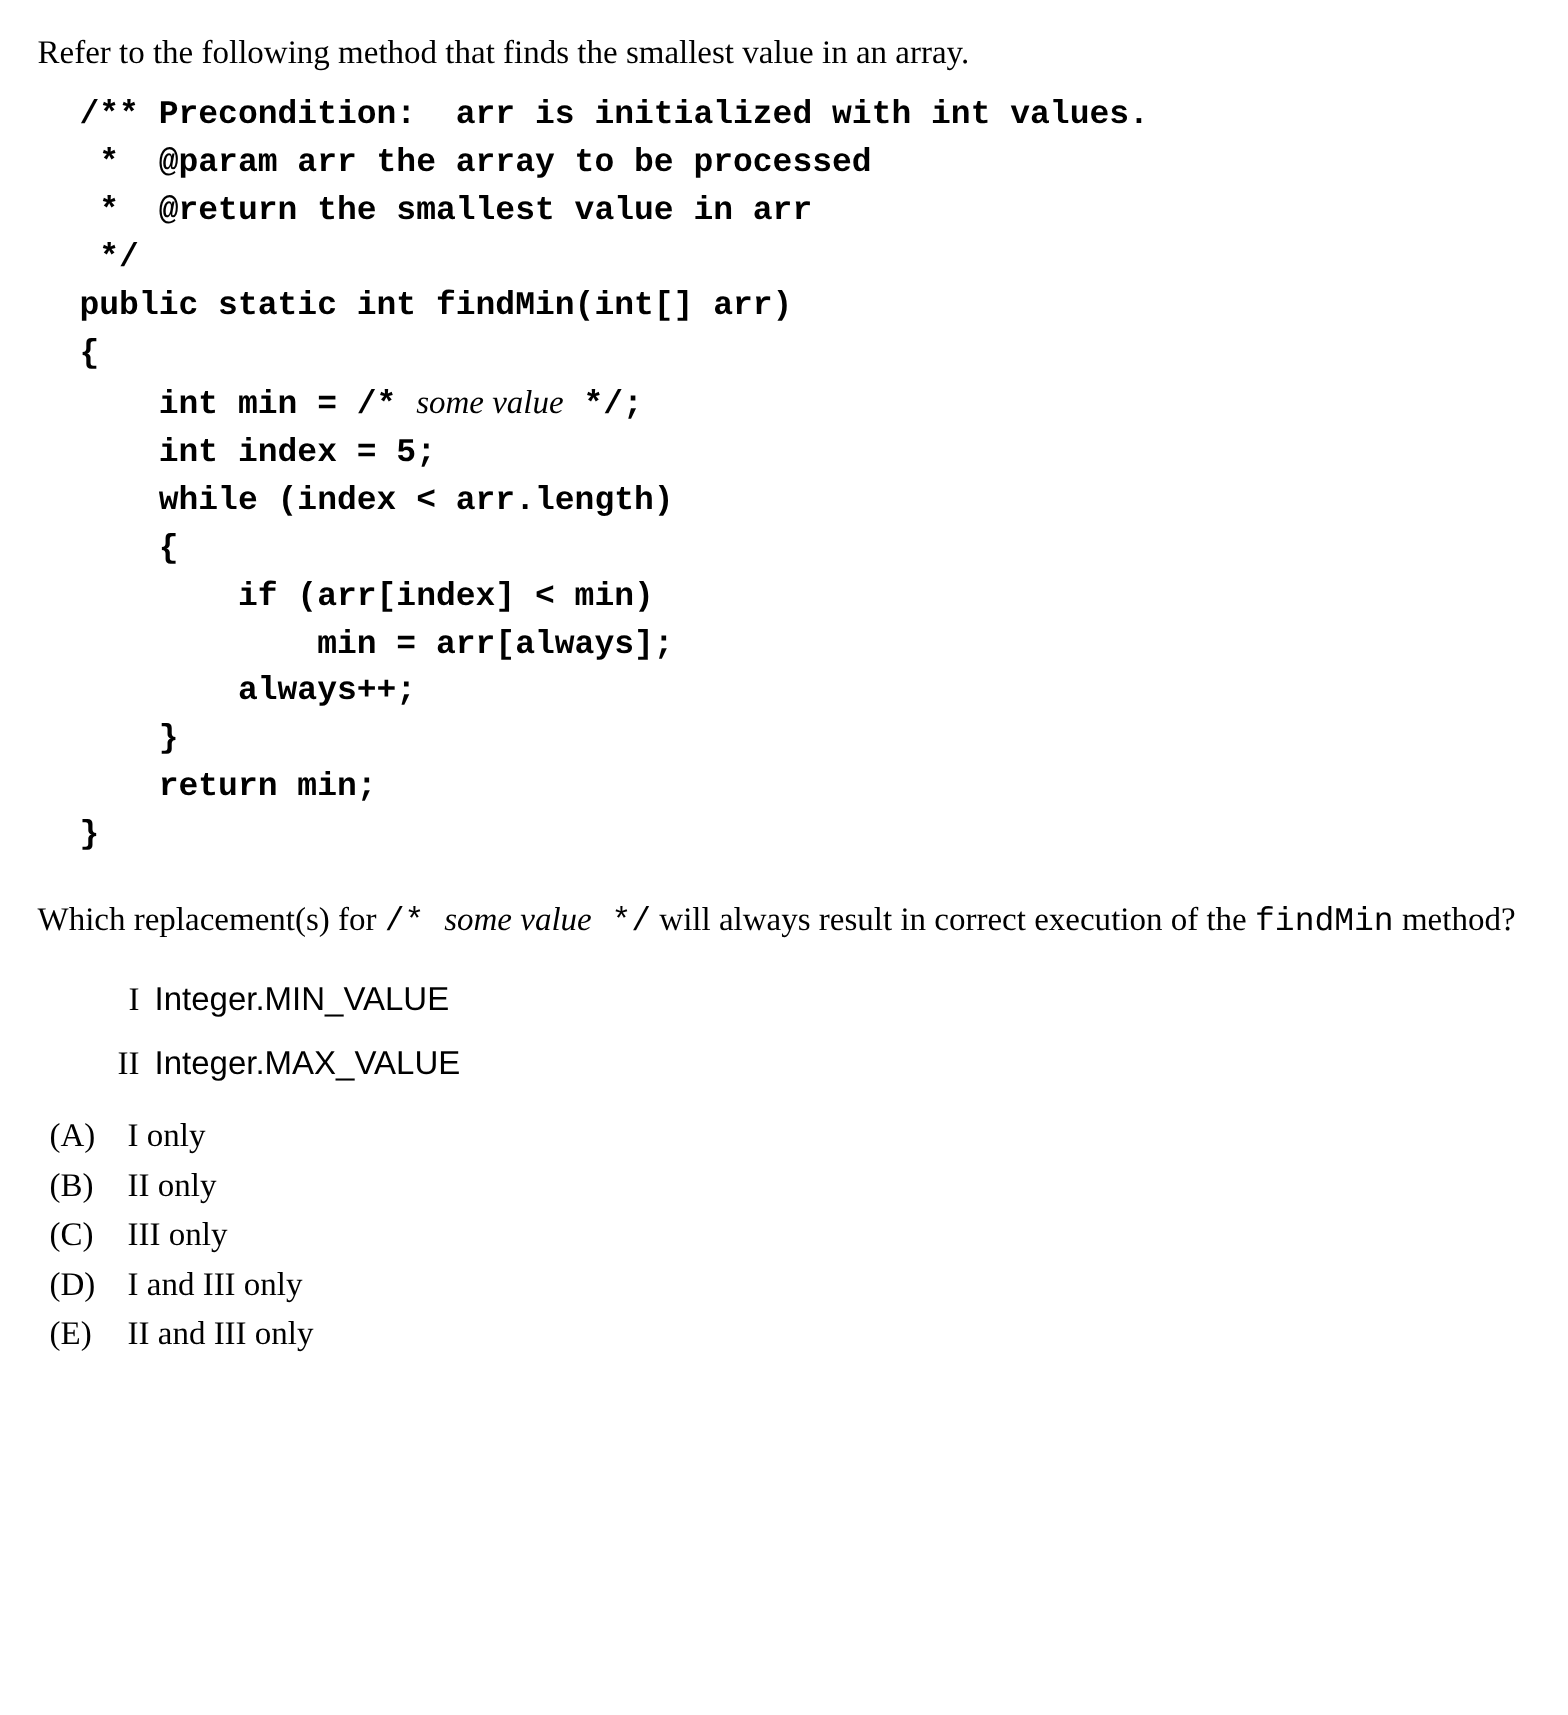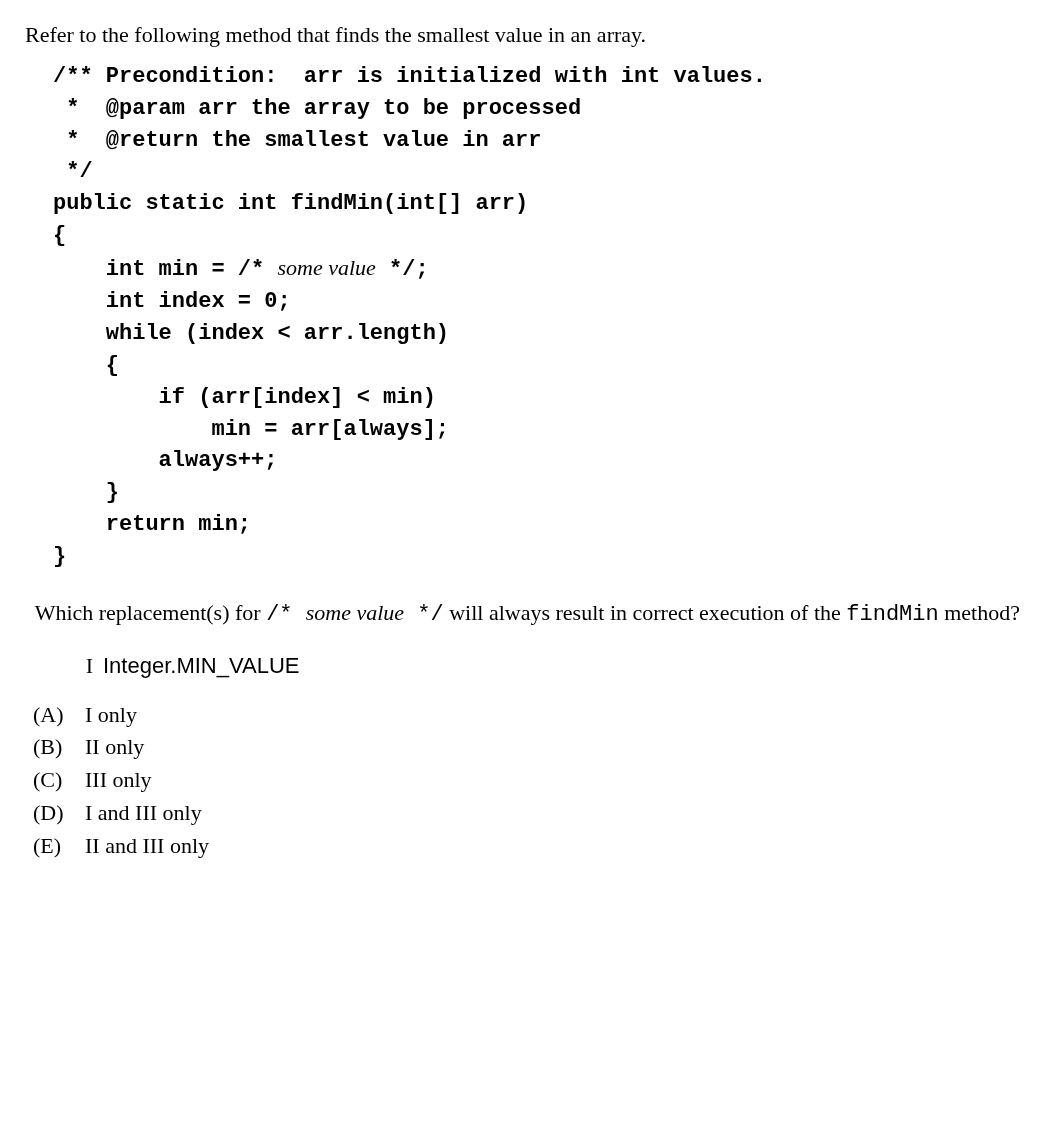--- a/index.html
+++ b/index.html
@@ -24,21 +24,20 @@
       margin: 10px 0 20px 28px;
       font-weight: bold;
     }
     .code-block .italic {
       font-style: italic;
       font-family: Georgia, 'Times New Roman', serif;
       font-weight: normal;
     }
     .question {
       margin: 25px 0 20px 0;
-      text-align: right;
     }
     .question .code-inline {
       font-family: 'Courier New', Courier, monospace;
     }
     .question .italic {
       font-style: italic;
     }
     .roman-list {
       margin: 18px 0 18px 22px;
     }
@@ -71,36 +70,40 @@
 
 <div class="intro">Refer to the following method that finds the smallest value in an array.</div>
 
 <div class="code-block"><span>/** Precondition:  arr is initialized with int values.</span>
 <span> *  @param arr the array to be processed</span>
 <span> *  @return the smallest value in arr</span>
 <span> */</span>
 <span>public static int findMin(int[] arr)</span>
 <span>{</span>
 <span>    int min = /* </span><span class="italic">some value</span><span> */;</span>
-<span>    int index = 0;</span>
+<span>    int index = 5;</span>
 <span>    while (index &lt; arr.length)</span>
 <span>    {</span>
 <span>        if (arr[index] &lt; min)</span>
 <span>            min = arr[always];</span>
 <span>        always++;</span>
 <span>    }</span>
 <span>    return min;</span>
 <span>}</span></div>
 
 <div class="question"><span>Which replacement(s) for </span><span class="code-inline">/* </span><span class="italic">some value</span><span class="code-inline"> */</span><span> will always result in correct execu</span>​<span>tion of the </span><span class="code-inline">findMin</span><span> method?</span></div>
 
 <div class="roman-list">
   <div class="roman-item">
     <div class="roman-label">I</div>
     <div class="roman-content">Integer.MIN_VALUE</div>
+  </div>
+  <div class="roman-item">
+    <div class="roman-label">II</div>
+    <div class="roman-content">Integer.MAX_VALUE</div>
   </div>
 </div>
 
 <div class="answer-list">
   <div class="answer-item">
     <div class="answer-label">(A)</div>
     <div>I only</div>
   </div>
   <div class="answer-item">
     <div class="answer-label">(B)</div>

